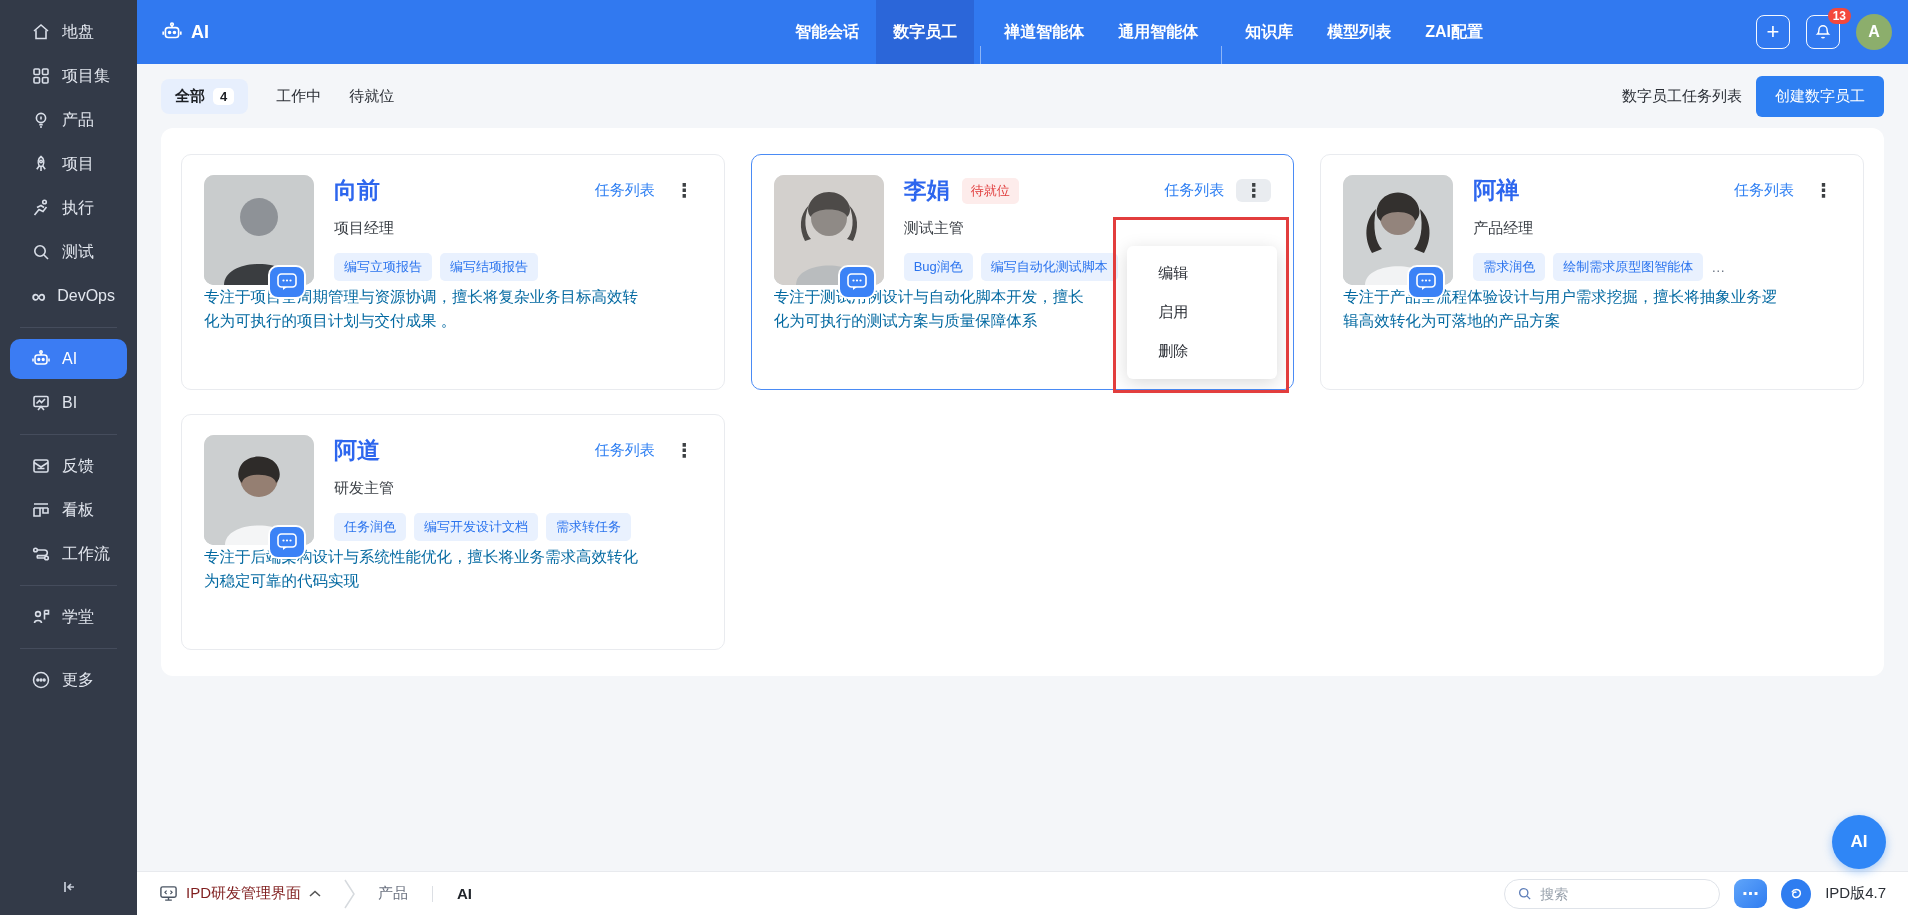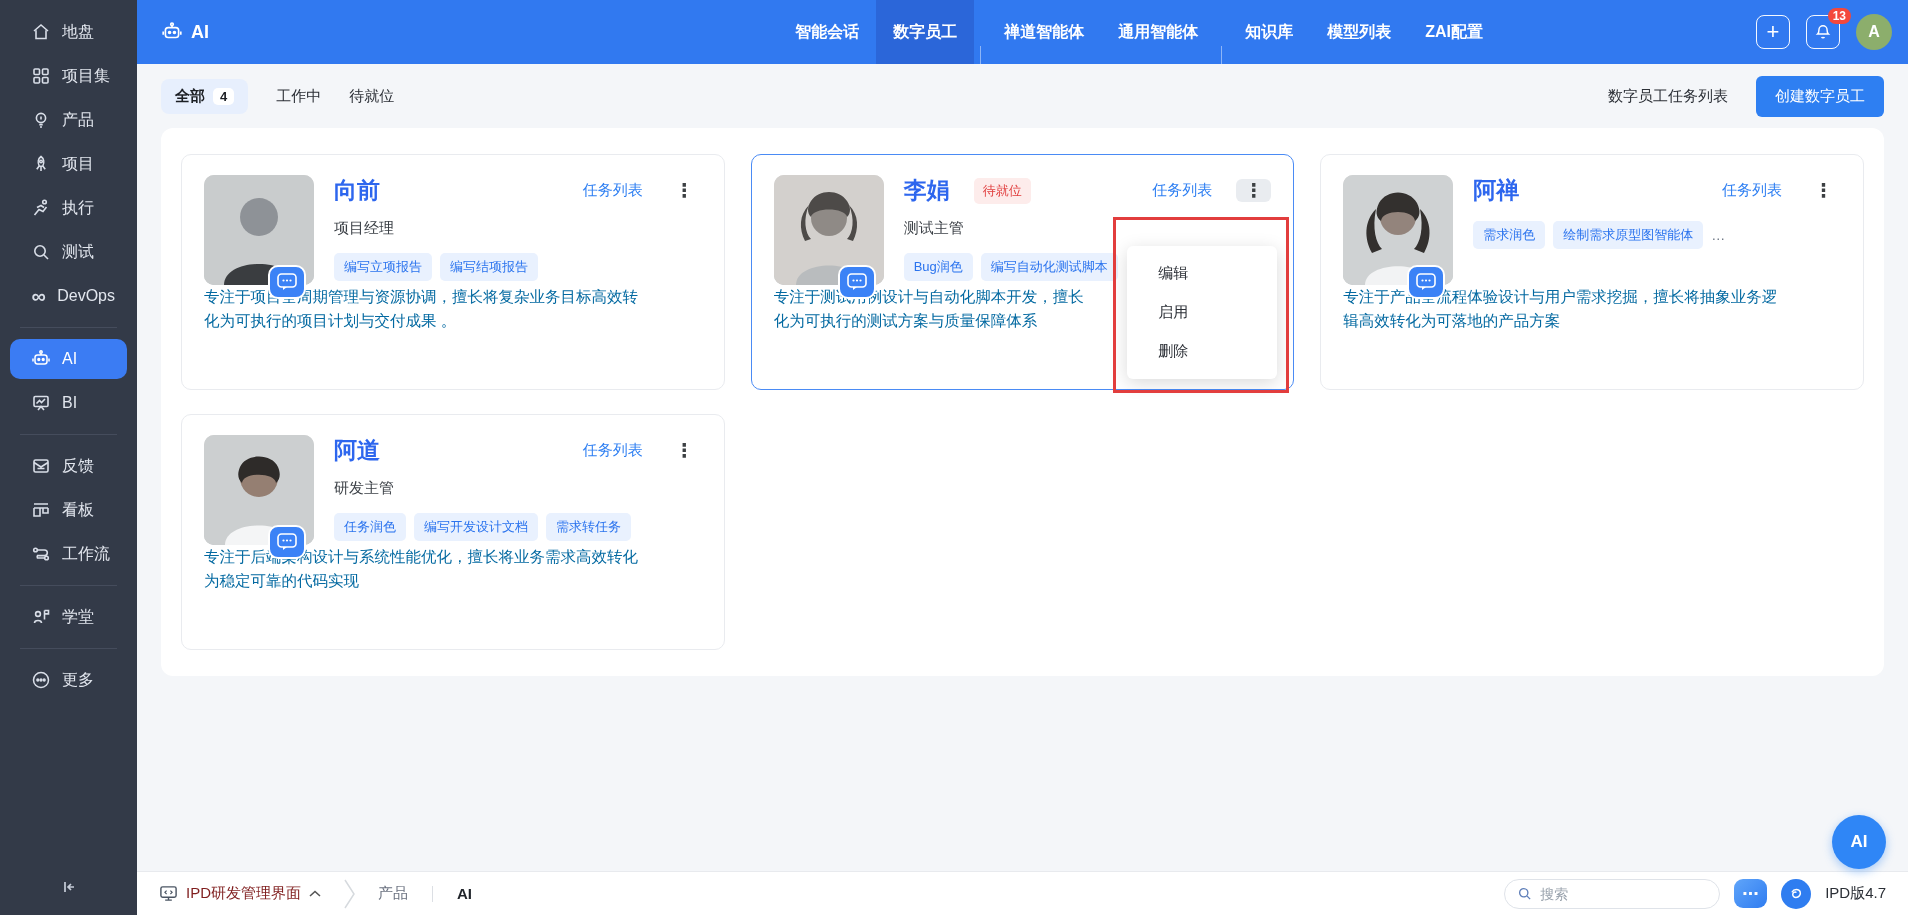--- a/index.html
+++ b/index.html
@@ -32,35 +32,35 @@
   .hbtn { width:34px; height:34px; border:1.5px solid rgba(255,255,255,.95); border-radius:8px; display:flex; align-items:center; justify-content:center; position:relative; cursor:pointer; }
   .hbtn .plus { font-size:22px; line-height:1; font-weight:400; }
   .hbadge { position:absolute; top:-8px; right:-12px; background:#f4483c; color:#fff; font-size:12px; font-weight:bold; padding:1px 5px; border-radius:8px; }
   .havatar { width:36px; height:36px; border-radius:50%; background:#8cae6c; color:#fff; font-weight:bold; font-size:16px; display:flex; align-items:center; justify-content:center; cursor:pointer; }
 
   
   .toolbar { height:64px; display:flex; align-items:center; padding:0 24px; gap:28px; }
   .tab-pill { display:flex; align-items:center; gap:8px; background:#e7effd; border-radius:8px; padding:8px 14px; font-size:15px; font-weight:bold; color:#1c1f24; cursor:pointer; }
   .tab-pill .cnt { background:#fff; border-radius:5px; padding:1px 7px; font-size:13px; }
   .tab-plain { font-size:15px; color:#2b2f36; cursor:pointer; }
-  .tb-right { margin-left:auto; display:flex; align-items:center; gap:28px; }
+  .tb-right { margin-left:auto; display:flex; align-items:center; gap:14px; }
   .task-list-link { font-size:15px; color:#2b2f36; cursor:pointer; }
   .create-btn { background:#2e7ff2; color:#fff; font-size:15px; border:none; border-radius:6px; padding:11px 19px; cursor:pointer; }
 
   
   .panel { background:#fff; border-radius:12px; margin:0 24px; padding:26px 20px; }
   .cards { display:grid; grid-template-columns:repeat(3,1fr); gap:24px 26px; }
   .card { border:1px solid #e9ebef; border-radius:10px; padding:20px 22px; min-height:236px; position:relative; background:#fff; cursor:pointer; }
   .card.selected { border-color:#4a8bf5; }
   .card-top { display:flex; gap:20px; }
   .avatar { width:110px; height:110px; border-radius:10px; position:relative; flex-shrink:0; overflow:visible; }
   .avatar .ph { width:100%; height:100%; border-radius:10px; background:linear-gradient(180deg,#d6d6d6,#b9bcbe); overflow:hidden; display:block; }
   .chat-badge { position:absolute; right:8px; bottom:-14px; width:38px; height:34px; background:#3b82f6; border:2px solid #fff; border-radius:10px; display:flex; align-items:center; justify-content:center; color:#fff; cursor:pointer; }
   .card-main { flex:1; min-width:0; }
-  .name-row { display:flex; align-items:center; gap:24px; }
+  .name-row { display:flex; align-items:center; gap:12px; }
   .c-name { font-size:23px; font-weight:bold; color:#2d66ee; cursor:pointer; }
   .c-badge { background:#fdeceb; color:#e03c3c; font-size:13px; padding:4px 9px; border-radius:5px; }
   .c-badge:empty { display:none; }
   .name-spacer { flex:1; }
   .c-tasklink { font-size:15px; color:#2e7ff2; cursor:pointer; white-space:nowrap; }
   .kebab { font-size:19px; color:#3c4043; padding:2px 8px; border-radius:6px; cursor:pointer; line-height:1; letter-spacing:0; font-weight:bold; }
   .kebab.hover { background:#e9ecf0; }
   .c-role { font-size:15px; color:#3a3f45; margin-top:13px; }
   .tags { display:flex; gap:8px; margin-top:15px; align-items:center; flex-wrap:nowrap; overflow:hidden; }
   .tag { background:#e9f1fe; color:#2a73ee; font-size:13px; padding:5px 10px; border-radius:5px; white-space:nowrap; }
@@ -413,20 +413,21 @@
                 </span>
             </div>
             <div class="card-main">
               <div class="name-row">
                 <span class="c-name">阿禅</span>
 
                 <span class="name-spacer"></span>
                 <span class="c-tasklink">任务列表</span>
                 <span class="kebab">⋮</span>
               </div>
+              <div class="c-role">产品经理</div>
               <div class="tags">
                 <span class="tag">需求润色</span>
                 <span class="tag">绘制需求原型图智能体</span>
 
                 <span class="tag-more">…</span>
               </div>
             </div>
           </div>
           <div class="c-desc">专注于产品全流程体验设计与用户需求挖掘，擅长将抽象业务逻
 辑高效转化为可落地的产品方案</div>

